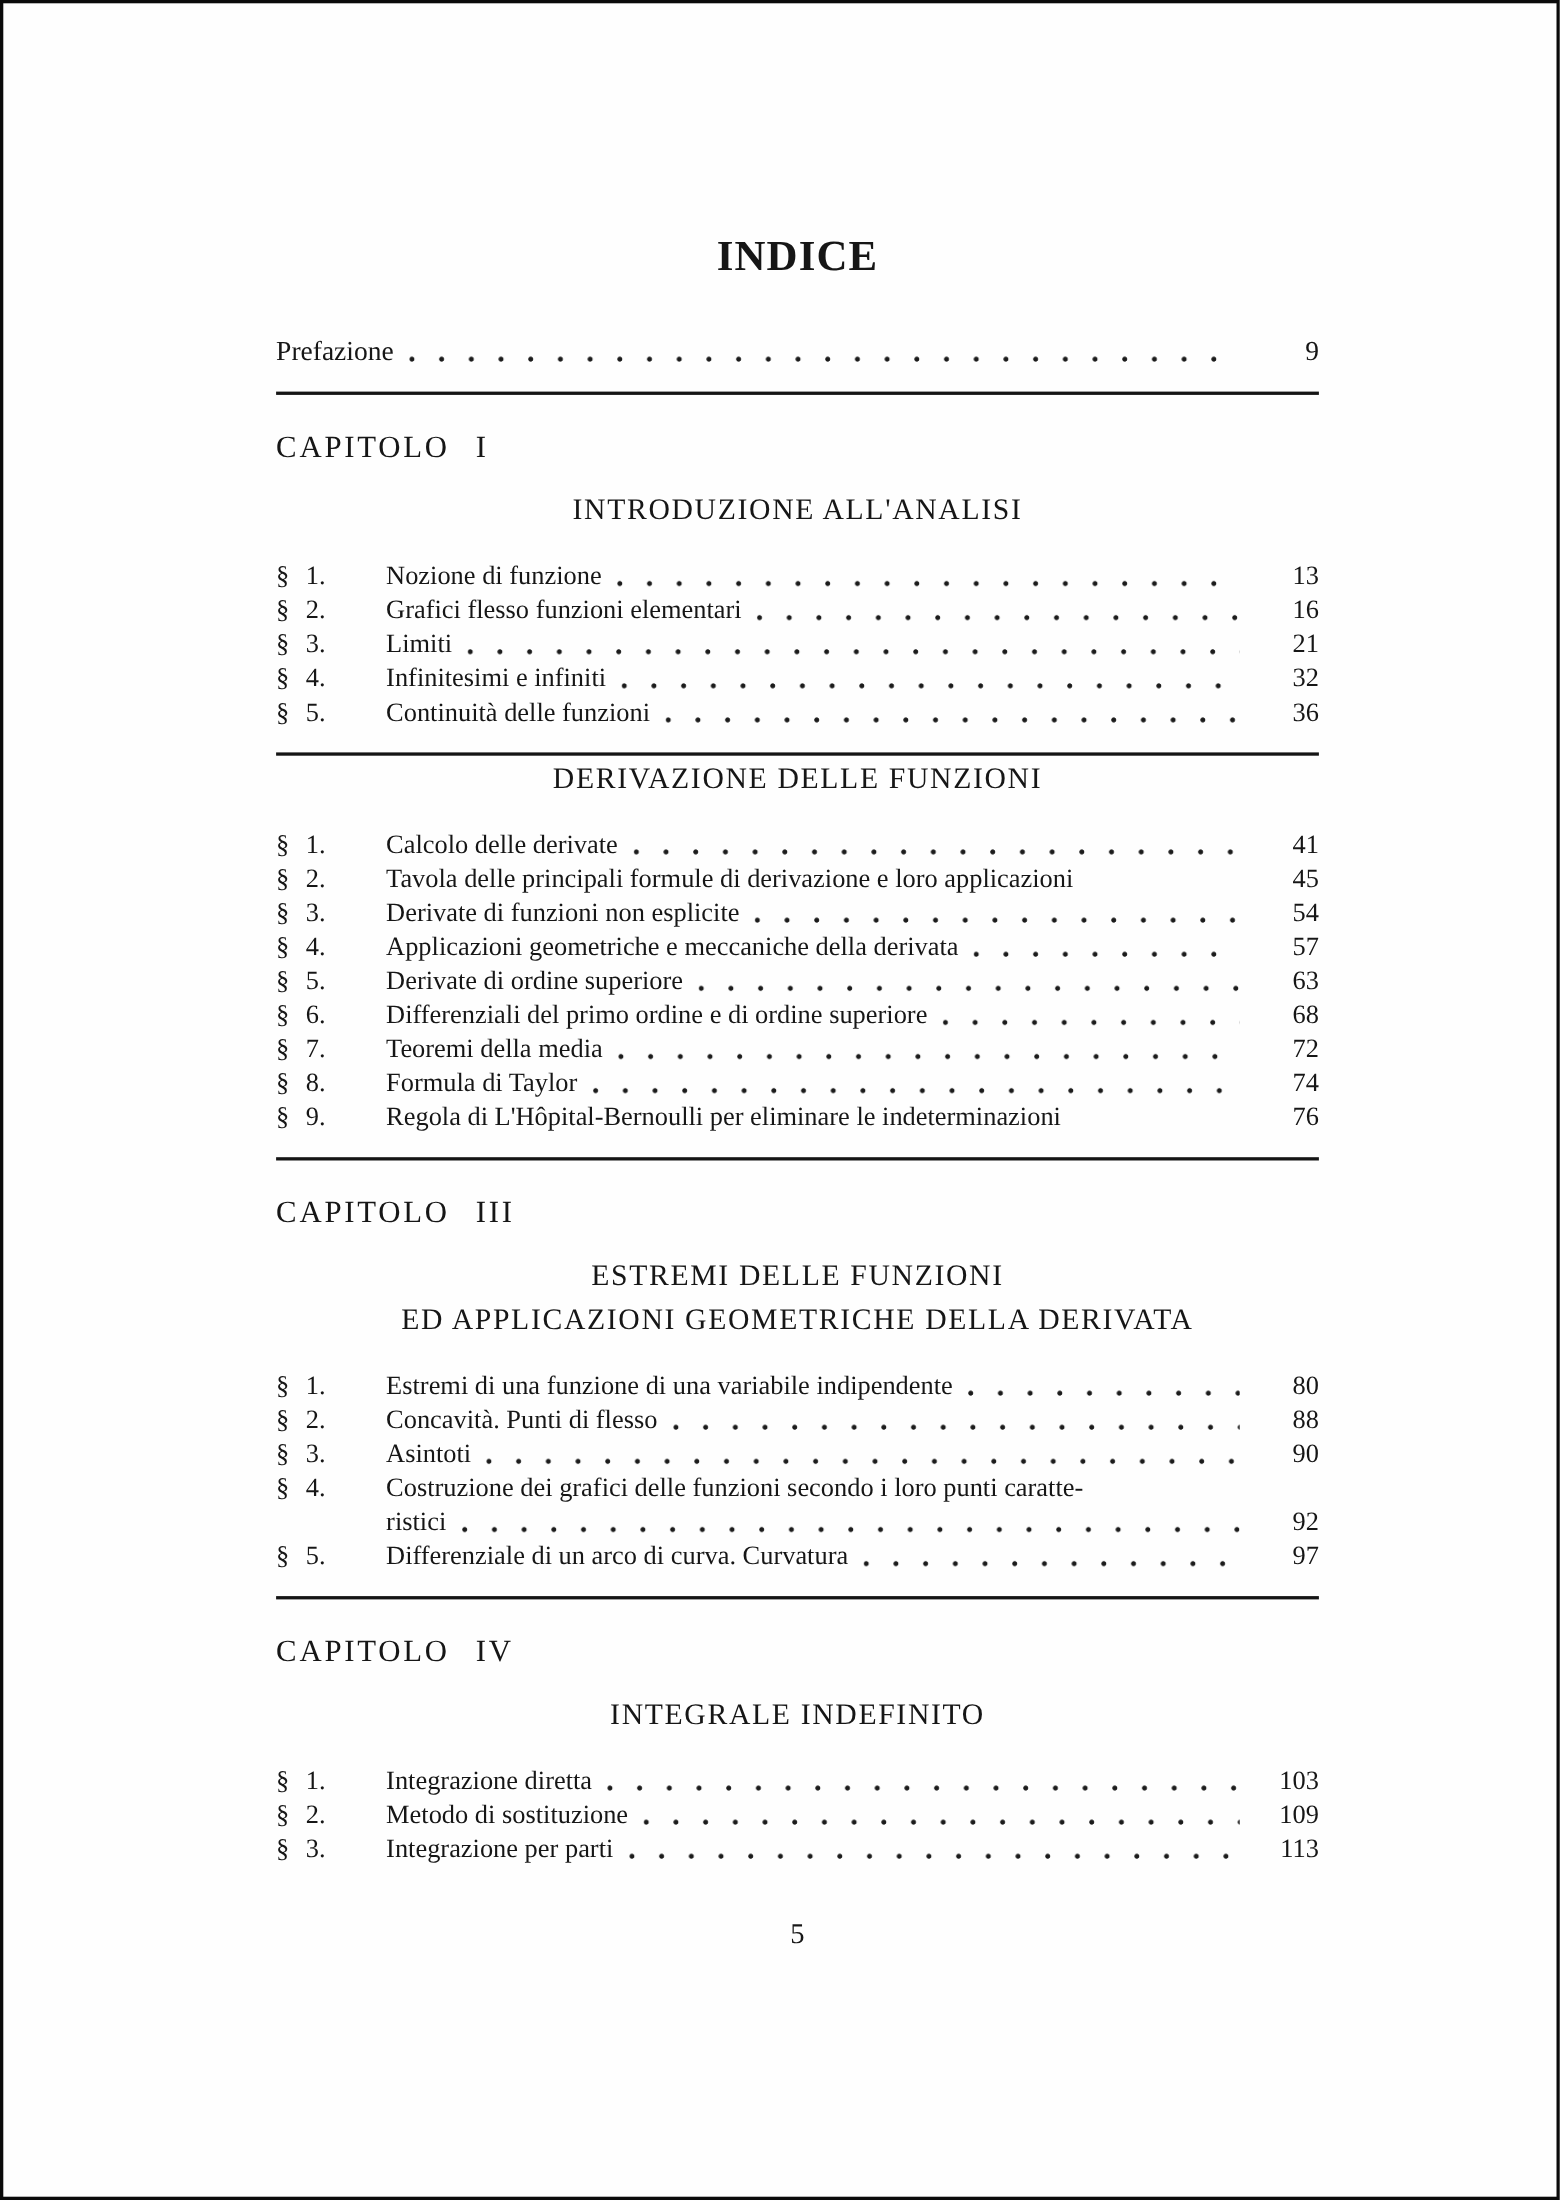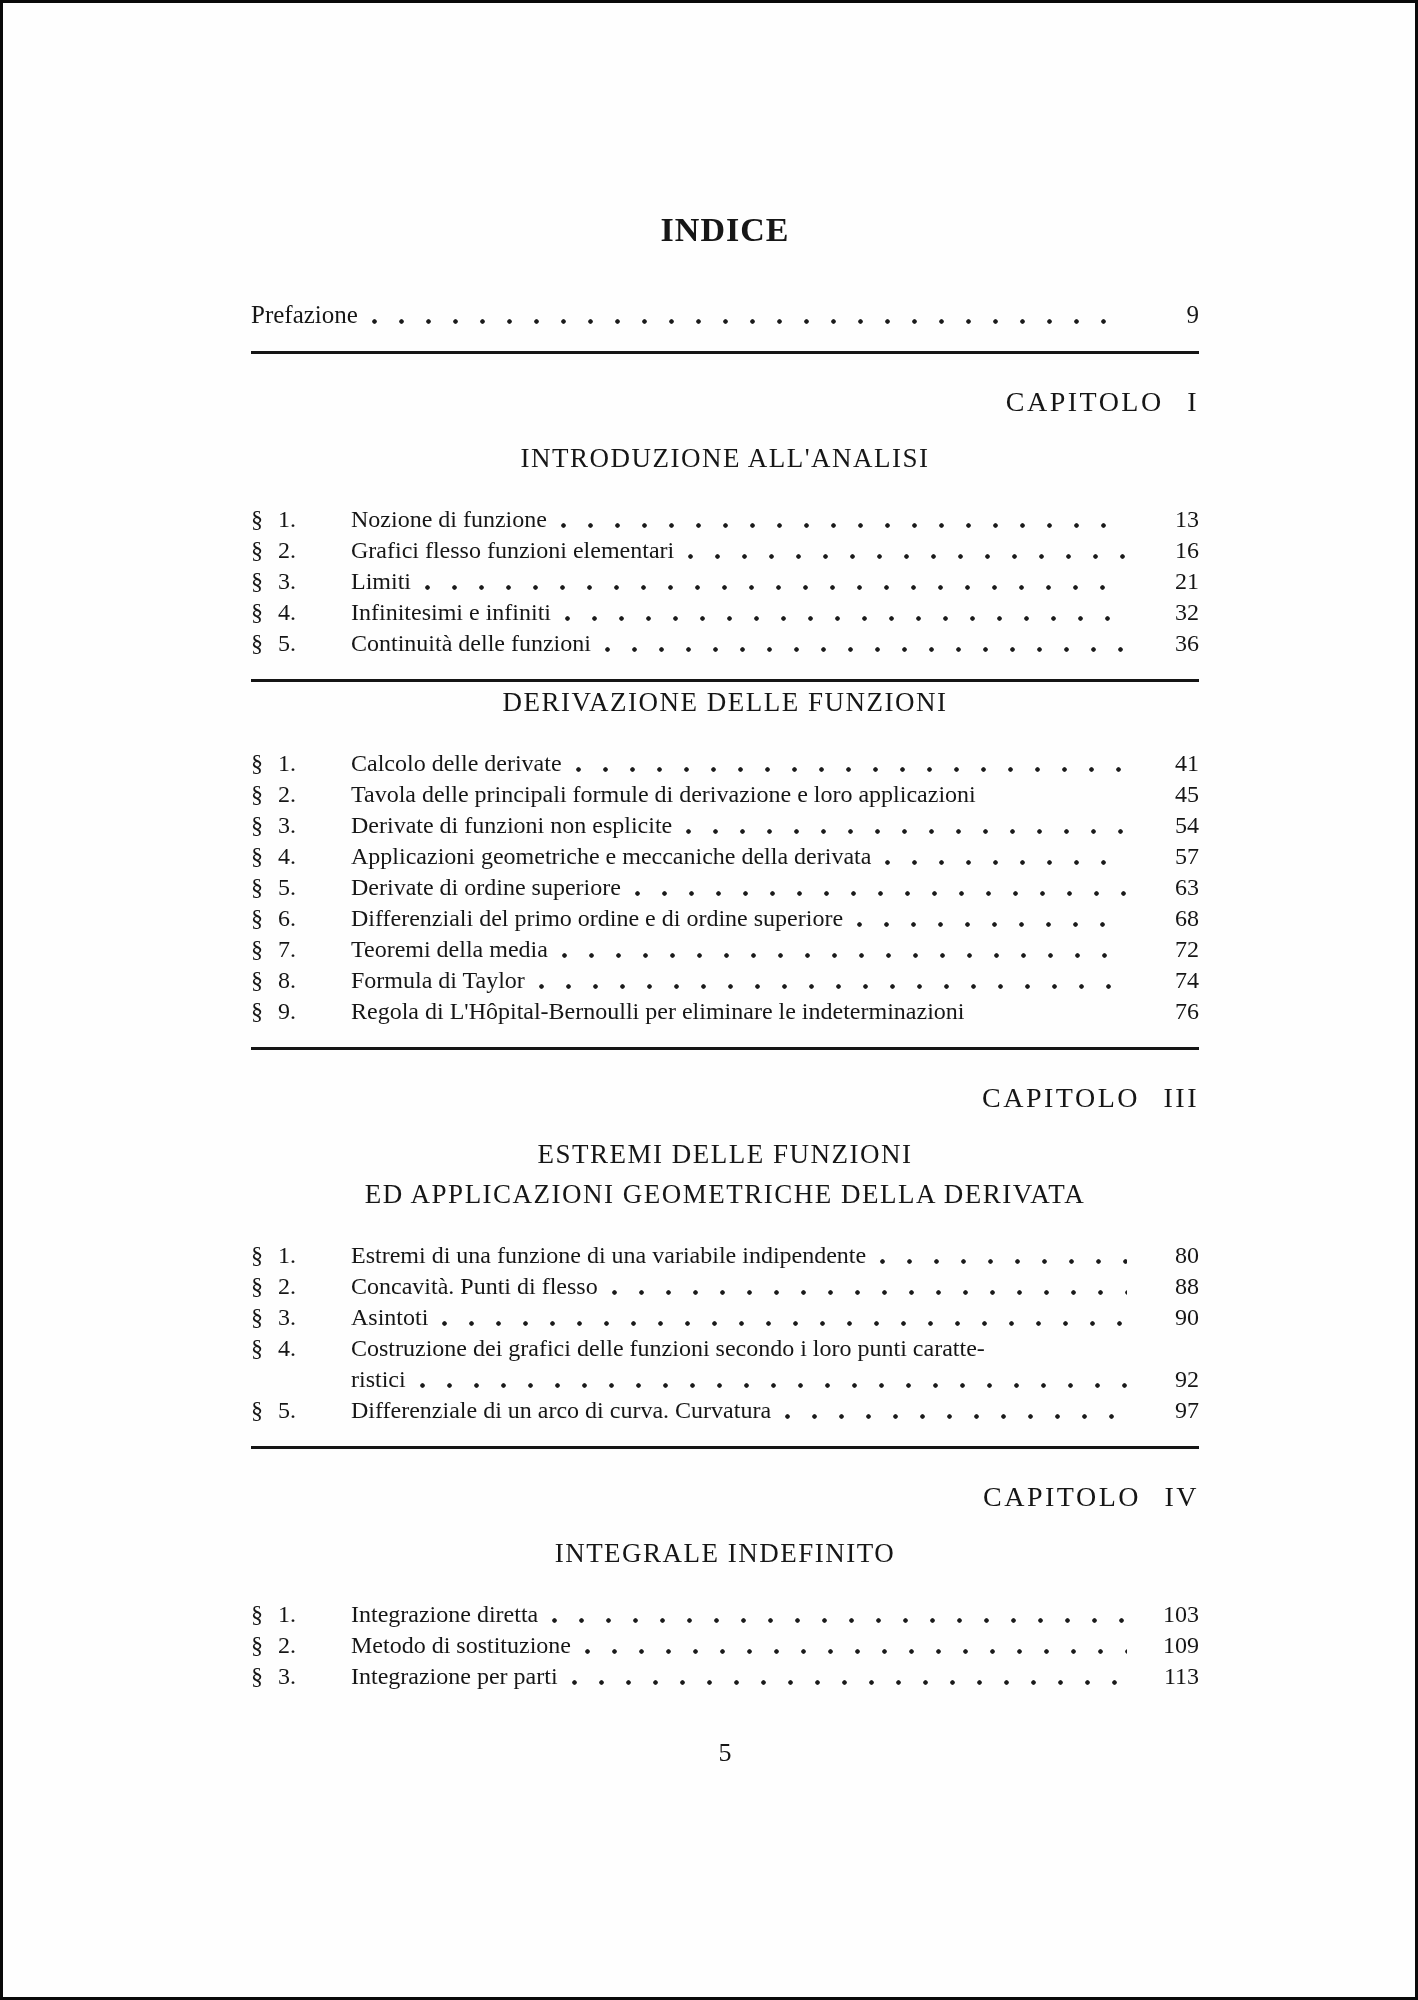--- a/index.html
+++ b/index.html
@@ -17,21 +17,21 @@
   }
   .content {
     position: absolute;
     left: 248px;
     top: 0;
     width: 948px;
   }
   .doc-title {
     margin: 210px 0 0 0;
     text-align: center;
-    font-size: 34px;
+    font-size: 39px;
     font-weight: bold;
     letter-spacing: 1px;
     line-height: 1;
   }
   .pref-row { margin-top: 52px; }
 
   
   .toc-row {
     display: flex;
     align-items: baseline;
@@ -64,21 +64,21 @@
   
   .rule {
     height: 3px;
     background: #151515;
     margin-top: 18px;
   }
   .chapter .rule { margin-top: 0; }
   .chapter { margin-top: 20px; }
   .chap-heading {
     margin: 34px 0 22px 0;
-    text-align: right;
+    text-align: left;
     font-size: 28px;
     font-weight: normal;
     letter-spacing: 2.5px;
     word-spacing: 14px;
     line-height: 1;
   }
   .chap-subtitle {
     margin: 0 0 26px 0;
     text-align: center;
     font-size: 27px;

